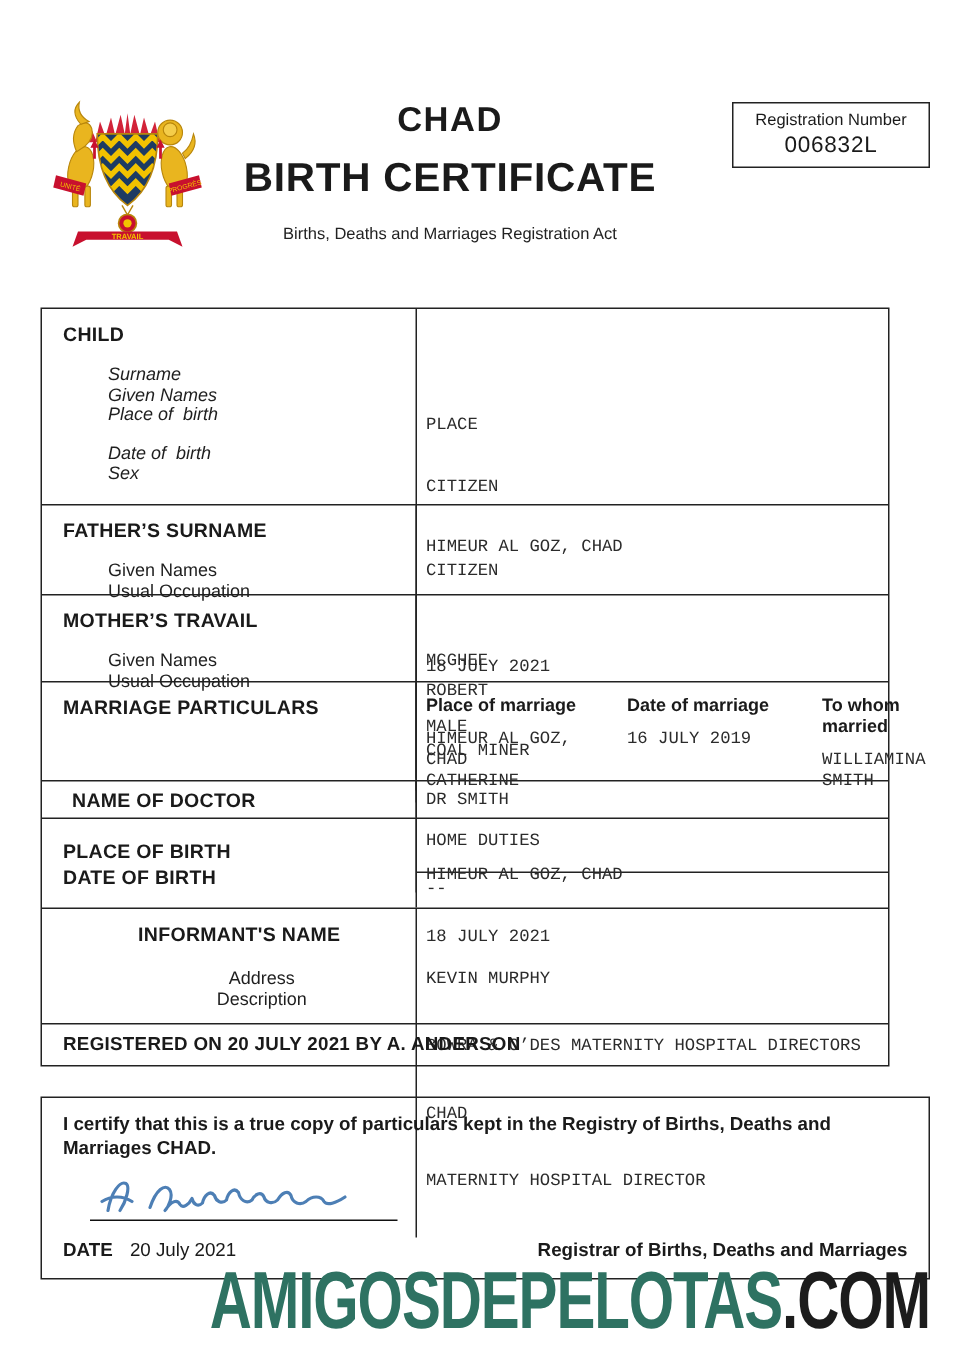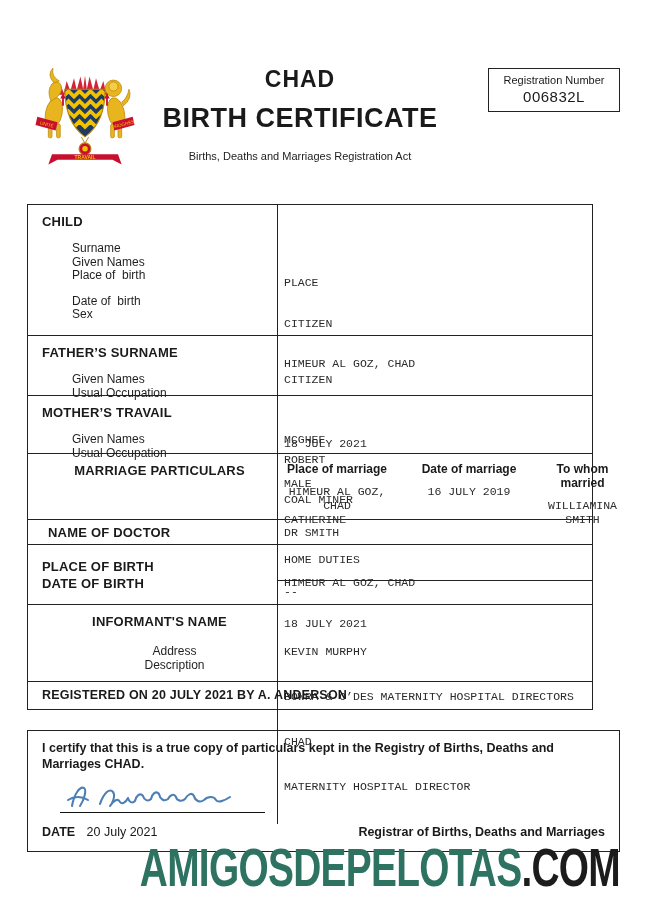--- a/index.html
+++ b/index.html
@@ -30,31 +30,31 @@
   .row.full { display: block; }
   .sec-head { font-size: 13px; font-weight: bold; letter-spacing: .2px; }
   .sub-labels { padding-left: 44px; font-size: 12px; line-height: 13.5px; color: #1f1f1f; }
   .sub-labels .lbl { white-space: pre; }
   .spacer { height: 12px; }
   .mono, .vals { font-family: "Liberation Mono", "DejaVu Sans Mono", monospace;
                  font-size: 11.5px; line-height: 13.5px; color: #2b2b2b; white-space: pre-wrap; }
   
   .row-child { height: 130px; }
   .row-child .cell-l { padding: 9px 0 0 14px; }
-  .row-child .sub-labels { margin-top: 13px; padding-left: 30px; }
+  .row-child .sub-labels { margin-top: 13px; padding-left: 30px; font-style: italic; }
   .row-child .cell-r { padding: 44px 0 0 6px; }
   
   .row-father { height: 60px; }
   .row-mother { height: 58px; }
   .row-parent .cell-l { padding: 9px 0 0 14px; }
   .row-parent .sub-labels { margin-top: 13px; padding-left: 30px; }
   .row-parent .cell-r { padding: 10px 0 0 6px; }
   .row-parent .vals .gap { height: 12px; }
   
-  .row-marriage { height: 66px; text-align: center; }
+  .row-marriage { height: 66px; }
   .row-marriage .cell-l { padding: 9px 0 0 14px; }
   .row-marriage .cell-r { display: grid; grid-template-columns: 106px 102px 1fr; padding: 8px 0 0 6px; gap: 28px; }
   .m-col .m-head { font-size: 12px; font-weight: bold; }
   .m-col .m-val { margin-top: 9px; }
   
   .row-doctor { height: 25px; }
   .row-doctor .cell-l { padding: 5px 0 0 20px; }
   .row-doctor .cell-r { padding: 6px 0 0 6px; }
   
   .row-birth { height: 60px; }

